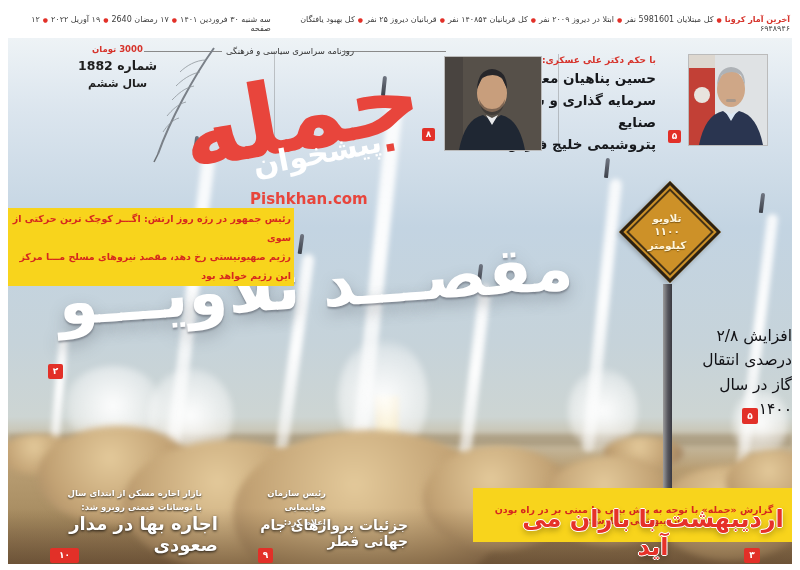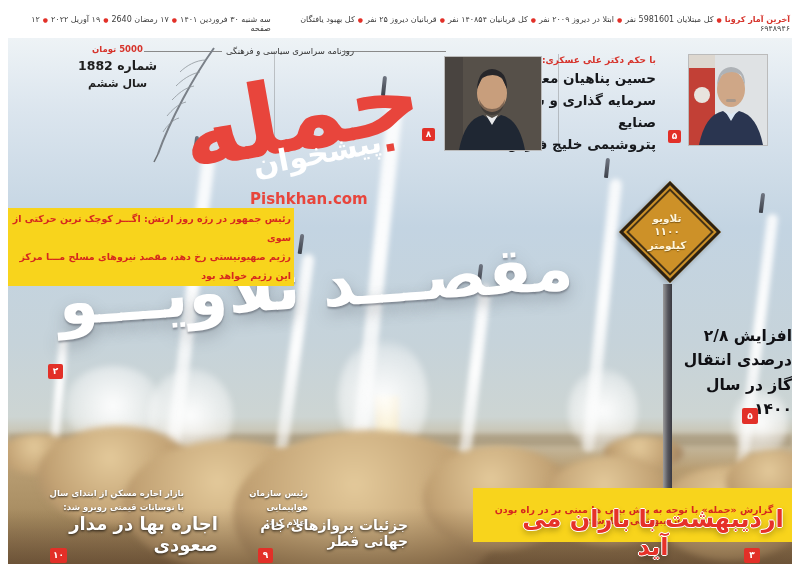--- a/index.html
+++ b/index.html
@@ -53,25 +53,25 @@
   
   .sign-face{left:626px;top:158px;width:66px;height:66px;transform:rotate(45deg);background:#cd9128;
              border:3px solid #2b2113;z-index:3;
              box-shadow:inset 0 0 0 2px #cd9128,inset 0 0 0 4px rgba(43,33,19,.85),0 2px 5px rgba(0,0,0,.25);}
   .sign-text{left:620px;top:158px;width:78px;height:72px;display:flex;align-items:center;justify-content:center;
              text-align:center;color:#fff6dc;font-weight:bold;font-size:10.5px;line-height:1.3;
              white-space:pre-line;z-index:4;text-shadow:0 1px 1px rgba(70,45,0,.55);}
   .pole{left:655px;top:246px;width:9px;height:230px;z-index:2;
         background:linear-gradient(90deg,#9c9c9c,#55555c 55%,#393940);}
   .gas-kicker{left:640px;top:252px;width:144px;font-size:9.5px;line-height:1.75;white-space:pre-line;z-index:4;}
-  .gas-title{left:668px;top:286px;width:116px;text-align:right;font-size:15.5px;font-weight:bold;
+  .gas-title{left:668px;top:286px;width:116px;text-align:right;font-size:15.5px;font-weight:normal;
              color:#101014;line-height:1.58;white-space:pre-line;z-index:4;}
   
   .b-kicker{color:#fff;font-weight:bold;text-align:right;font-size:8.5px;line-height:1.7;
-            white-space:pre-line;text-shadow:0 1px 2px rgba(0,0,0,.75);z-index:5;}
+            white-space:pre-line;text-shadow:0 1px 2px rgba(0,0,0,.75);z-index:5;padding-left:18px;}
   .b-title{color:#fff;font-weight:bold;text-align:right;text-shadow:0 1px 3px rgba(0,0,0,.8);z-index:5;}
   .rent-kicker{left:0;top:448px;width:176px;}
   .rent-title{left:14px;top:475px;width:196px;font-size:18px;}
   .flights-kicker{left:204px;top:448px;width:96px;}
   .flights-title{left:226px;top:479px;width:174px;font-size:14px;}
   .rain-kicker{left:465px;top:450px;width:322px;font-size:9.5px;font-weight:bold;color:#d6281e;
                background:#f8d41c;text-align:center;padding:16px 3px;z-index:5;box-sizing:border-box;}
   .rain-title{left:502px;top:467px;width:286px;text-align:center;font-size:24px;font-weight:bold;color:#e63129;z-index:5;
               text-shadow:-1px 0 0 #fff,1px 0 0 #fff,0 -1px 0 #fff,0 1px 0 #fff,0 3px 6px rgba(0,0,0,.35);}
   
@@ -118,21 +118,21 @@
     <div class="dust" style="left:595px;top:398px;width:80px;height:34px;"></div>
     <div class="dust" style="left:30px;top:388px;width:160px;height:100px;"></div>
     <div class="dust" style="left:115px;top:402px;width:210px;height:130px;"></div>
     <div class="dust" style="left:225px;top:392px;width:270px;height:170px;"></div>
     <div class="dust" style="left:415px;top:408px;width:150px;height:105px;"></div>
     <div class="dust" style="left:535px;top:418px;width:135px;height:90px;"></div>
     <div class="dust" style="left:648px;top:428px;width:150px;height:95px;"></div>
     <div class="dust" style="left:718px;top:412px;width:95px;height:65px;"></div>
     <div style="left:0;top:470px;width:784px;height:56px;background:linear-gradient(to bottom,rgba(70,48,26,0),rgba(70,48,26,.45));z-index:1;"></div>
 
-    <div class="mh-price">5000 تومان</div>
+    <div class="mh-price">3000 تومان</div>
     <div class="mh-issue">شماره 1882</div>
     <div class="mh-year">سال ششم</div>
     <div class="mh-line" style="left:136px;top:13px;width:78px;"></div>
     <div class="mh-line" style="left:334px;top:13px;width:104px;"></div>
     <div class="mh-tagline">روزنامه سراسری سیاسی و فرهنگی</div>
     <svg style="left:128px;top:4px;" width="96" height="122" viewBox="0 0 96 122">
       <path d="M78 6 C58 34 34 78 22 112" stroke="#7a8088" stroke-width="2" fill="none"></path>
       <path d="M70 18 C60 18 50 24 44 30 M64 30 C54 32 46 38 40 44 M58 44 C48 46 42 52 36 58 M50 60 C42 62 36 68 31 74 M43 76 C36 78 31 84 27 90" stroke="#8a9096" stroke-width="1" fill="none" opacity=".75"></path>
       <path d="M22 112 L18 120" stroke="#6b7076" stroke-width="1.5" fill="none"></path>
     </svg>
@@ -185,21 +185,21 @@
 
     <div class="gas-title">افزایش ۲/۸
 درصدی انتقال
 گاز در سال
 ۱۴۰۰</div>
     <div class="badge" style="left:734px;top:370px;width:16px;height:16px;">۵</div>
 
     <div class="b-kicker rent-kicker">بازار اجاره مسکن از ابتدای سال
 با نوسانات قیمتی روبرو شد:</div>
     <div class="b-title rent-title">اجاره بها در مدار صعودی</div>
-    <div class="badge" style="left:42px;top:510px;width:17px;height:15px;">۱۰</div>
+    <div class="badge" style="left:42px;top:510px;width:29px;height:15px;">۱۰</div>
 
     <div class="b-kicker flights-kicker">رئیس سازمان هواپیمایی
 اعلام کرد:</div>
     <div class="b-title flights-title">جزئیات پروازهای جام جهانی قطر</div>
     <div class="badge" style="left:250px;top:510px;width:15px;height:15px;">۹</div>
 
     <div class="rain-kicker">گزارش «جمله» با توجه به پیش بینی ها مبنی بر در راه بودن اردیبهشتی پربارش:</div>
     <div class="rain-title">اردیبهشت با باران می آید</div>
     <div class="badge" style="left:736px;top:510px;width:16px;height:15px;">۳</div>
 

